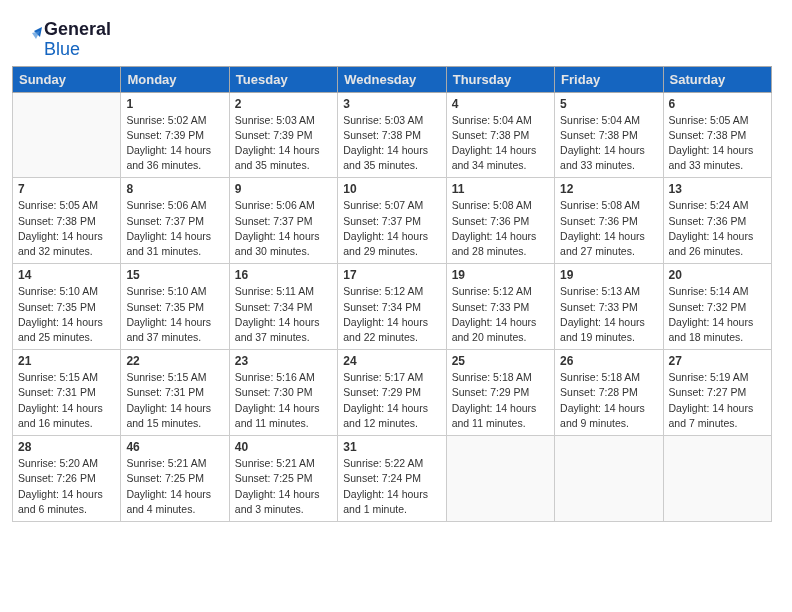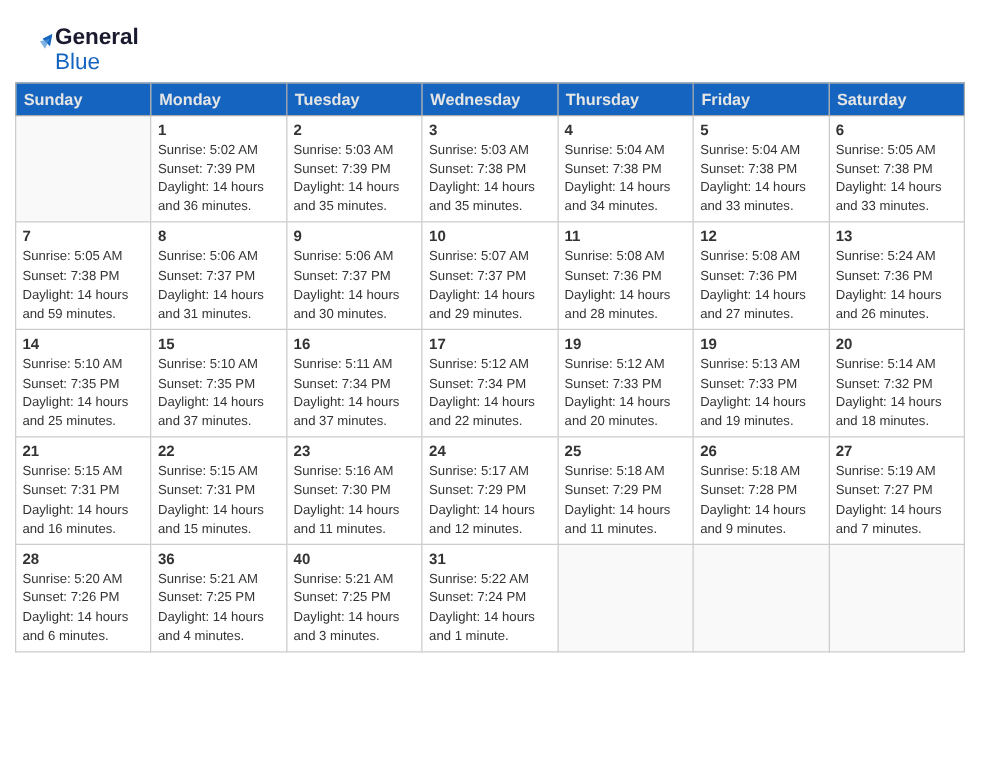--- a/index.html
+++ b/index.html
@@ -105,21 +105,21 @@
           <div>Daylight: 14 hours and 33 minutes.</div>
         </div>
       </td>
         </tr>
         <tr>
           <td>
         <div class="day-num">7</div>
         <div class="day-info">
           <div>Sunrise: 5:05 AM</div>
           <div>Sunset: 7:38 PM</div>
-          <div>Daylight: 14 hours and 59 minutes.</div>
+          <div>Daylight: 14 hours and 32 minutes.</div>
         </div>
       </td>
           <td>
         <div class="day-num">8</div>
         <div class="day-info">
           <div>Sunrise: 5:06 AM</div>
           <div>Sunset: 7:37 PM</div>
           <div>Daylight: 14 hours and 31 minutes.</div>
         </div>
       </td>
@@ -283,21 +283,21 @@
         <tr>
           <td>
         <div class="day-num">28</div>
         <div class="day-info">
           <div>Sunrise: 5:20 AM</div>
           <div>Sunset: 7:26 PM</div>
           <div>Daylight: 14 hours and 6 minutes.</div>
         </div>
       </td>
           <td>
-        <div class="day-num">36</div>
+        <div class="day-num">46</div>
         <div class="day-info">
           <div>Sunrise: 5:21 AM</div>
           <div>Sunset: 7:25 PM</div>
           <div>Daylight: 14 hours and 4 minutes.</div>
         </div>
       </td>
           <td>
         <div class="day-num">40</div>
         <div class="day-info">
           <div>Sunrise: 5:21 AM</div>

